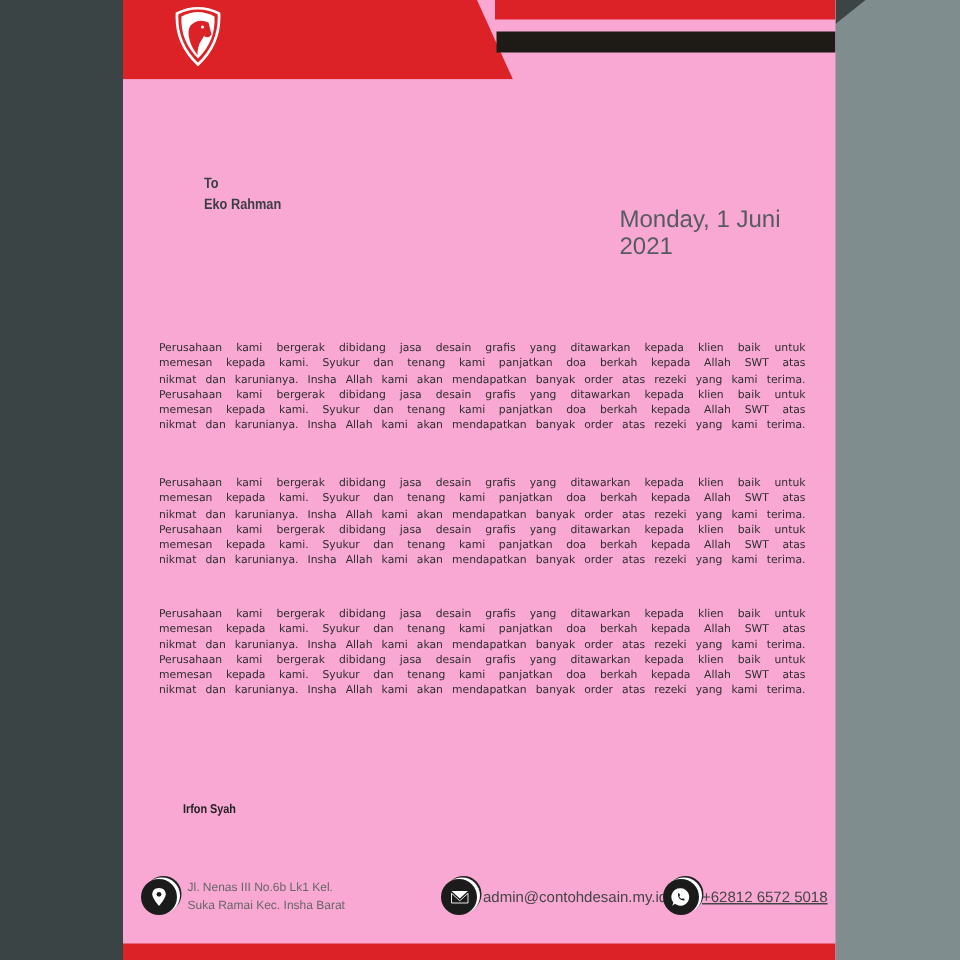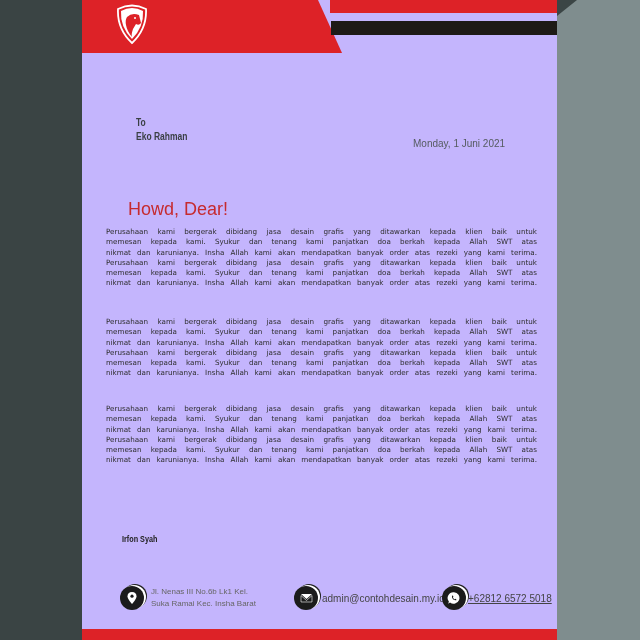--- a/index.html
+++ b/index.html
@@ -17,21 +17,21 @@
       position: absolute; left: 557px; top: 0; width: 83px; height: 640px;
       background: #7f8d8e;
     }
     .bg-right-corner {
       position: absolute; left: 557px; top: 0; width: 0; height: 0;
       border-top: 16px solid #3b4545;
       border-right: 20px solid transparent;
     }
     .page {
       position: absolute; left: 82px; top: 0; width: 475px; height: 640px;
-      background: #c4b5fd; overflow: hidden;
+      background: #f9a8d4; overflow: hidden;
     }
     .hdr-red-left {
       position: absolute; left: 0; top: 0; width: 260px; height: 53px;
       background: #dd2227;
       clip-path: polygon(0 0, 236px 0, 260px 53px, 0 53px);
     }
     .hdr-red-right {
       position: absolute; left: 248px; top: 0; width: 227px; height: 13px;
       background: #dd2227;
     }
@@ -44,21 +44,21 @@
     }
     .to-block {
       position: absolute; left: 54px; top: 116px;
       font-family: "Liberation Sans", sans-serif;
       font-size: 10px; line-height: 14px; color: #3a3f44;
       transform: scaleX(0.85); transform-origin: left top;
       font-weight: bold;
     }
     .date {
       position: absolute; left: 331px; top: 138px;
-      font-size: 10px; color: #555b60;
+      font-size: 16px; color: #555b60;
     }
     .greeting {
       position: absolute; left: 46px; top: 199px;
       font-size: 18px; color: #c62b2f;
     }
     .body-text {
       position: absolute; left: 24px; width: 431px;
       font-family: "DejaVu Sans", sans-serif;
       font-size: 7.2px; line-height: 10.3px; color: #2d2d2d;
       text-align: justify;
@@ -75,21 +75,21 @@
     .contact {
       position: absolute; top: 586px; display: flex; align-items: center;
     }
     .contact .ic {
       width: 24px; height: 24px; border-radius: 50%;
       background: #1b1b1b; display: flex; align-items: center; justify-content: center;
       box-shadow: 2px -1px 0 0 #fff, 3px -2px 0 0 #222;
       flex: none;
     }
     .contact .txt { color: #555; font-size: 9.5px; line-height: 11px; }
-    .c-addr { left: 38px; }
+    .c-addr { left: 12px; }
     .c-addr .txt { margin-left: 7px; font-size: 8px; line-height: 12px; color: #666; }
     .c-mail { left: 186px; padding-left: 26px; }
     .c-mail .txt { margin-left: 4px; font-size: 10px; color: #444; }
     .c-phone { left: 360px; }
     .c-phone .txt { margin-left: 2px; font-size: 10px; color: #444; text-decoration: underline; }
     .footer-bar {
       position: absolute; left: 0; top: 629px; width: 475px; height: 11px;
       background: #dd2227;
     }
   </style>
@@ -115,21 +115,20 @@
     </svg>
   </div>
 
   <div class="to-block">
     <div>To</div>
     <div>Eko Rahman</div>
   </div>
 
   <div class="date">Monday, 1 Juni 2021</div>
 
-  <div class="greeting">Howd, Dear!</div>
 
   <div class="body-text p1">
     <p>Perusahaan kami bergerak dibidang jasa desain grafis yang ditawarkan kepada klien baik untuk</p>
     <p>memesan kepada kami. Syukur dan tenang kami panjatkan doa berkah kepada Allah SWT atas</p>
     <p>nikmat dan karunianya. Insha Allah kami akan mendapatkan banyak order atas rezeki yang kami terima.</p>
     <p>Perusahaan kami bergerak dibidang jasa desain grafis yang ditawarkan kepada klien baik untuk</p>
     <p>memesan kepada kami. Syukur dan tenang kami panjatkan doa berkah kepada Allah SWT atas</p>
     <p>nikmat dan karunianya. Insha Allah kami akan mendapatkan banyak order atas rezeki yang kami terima.</p>
   </div>
 

